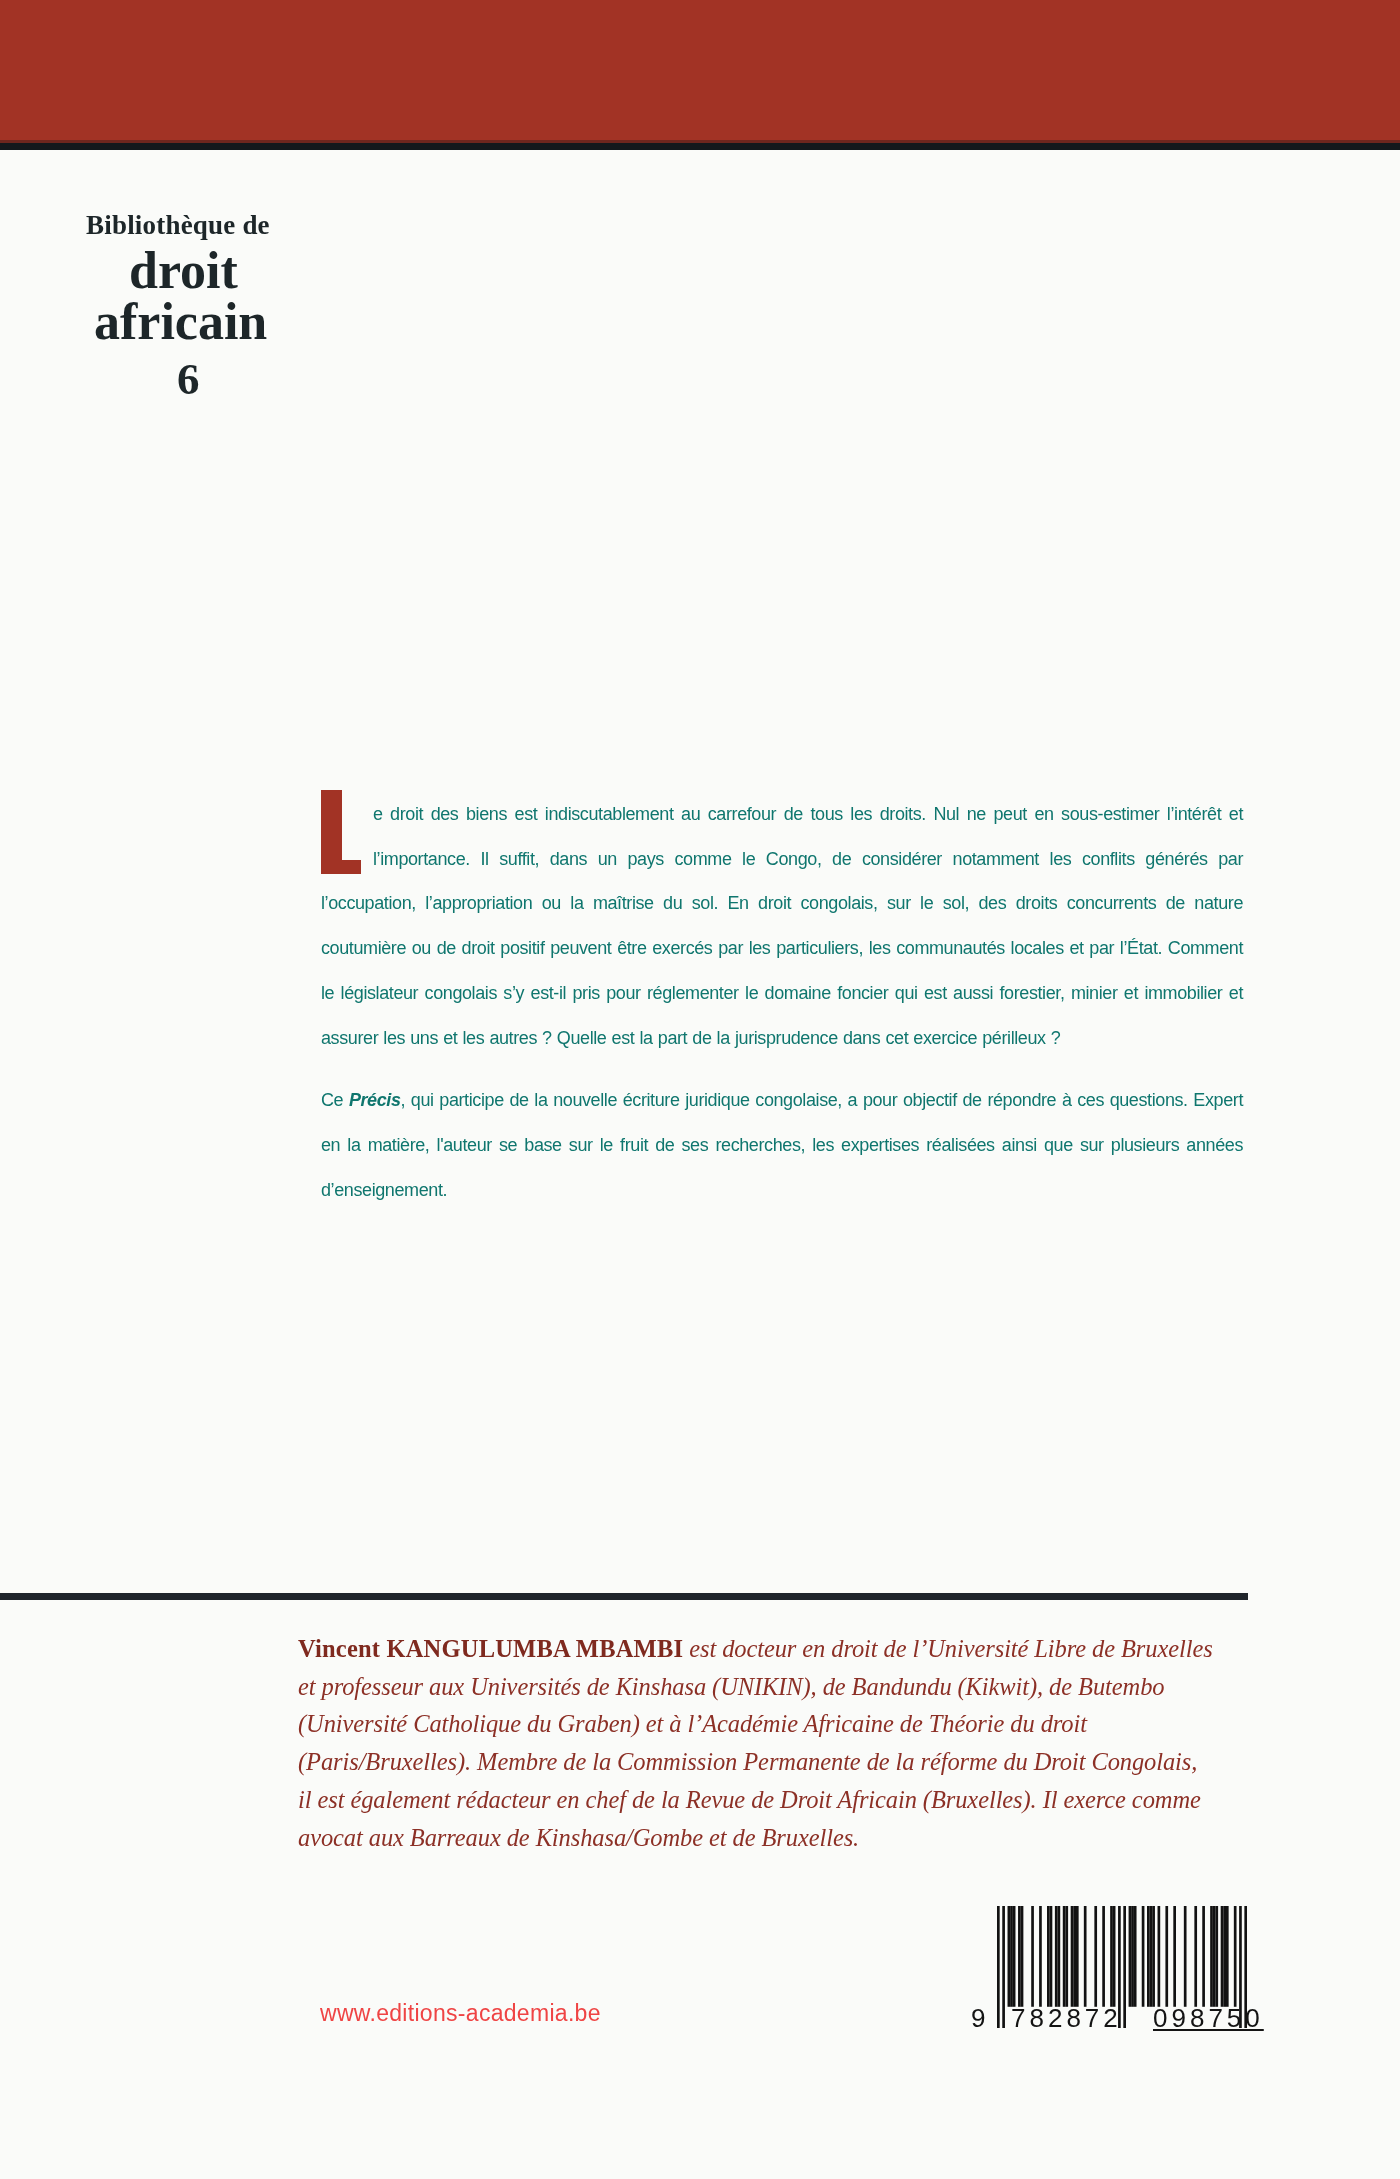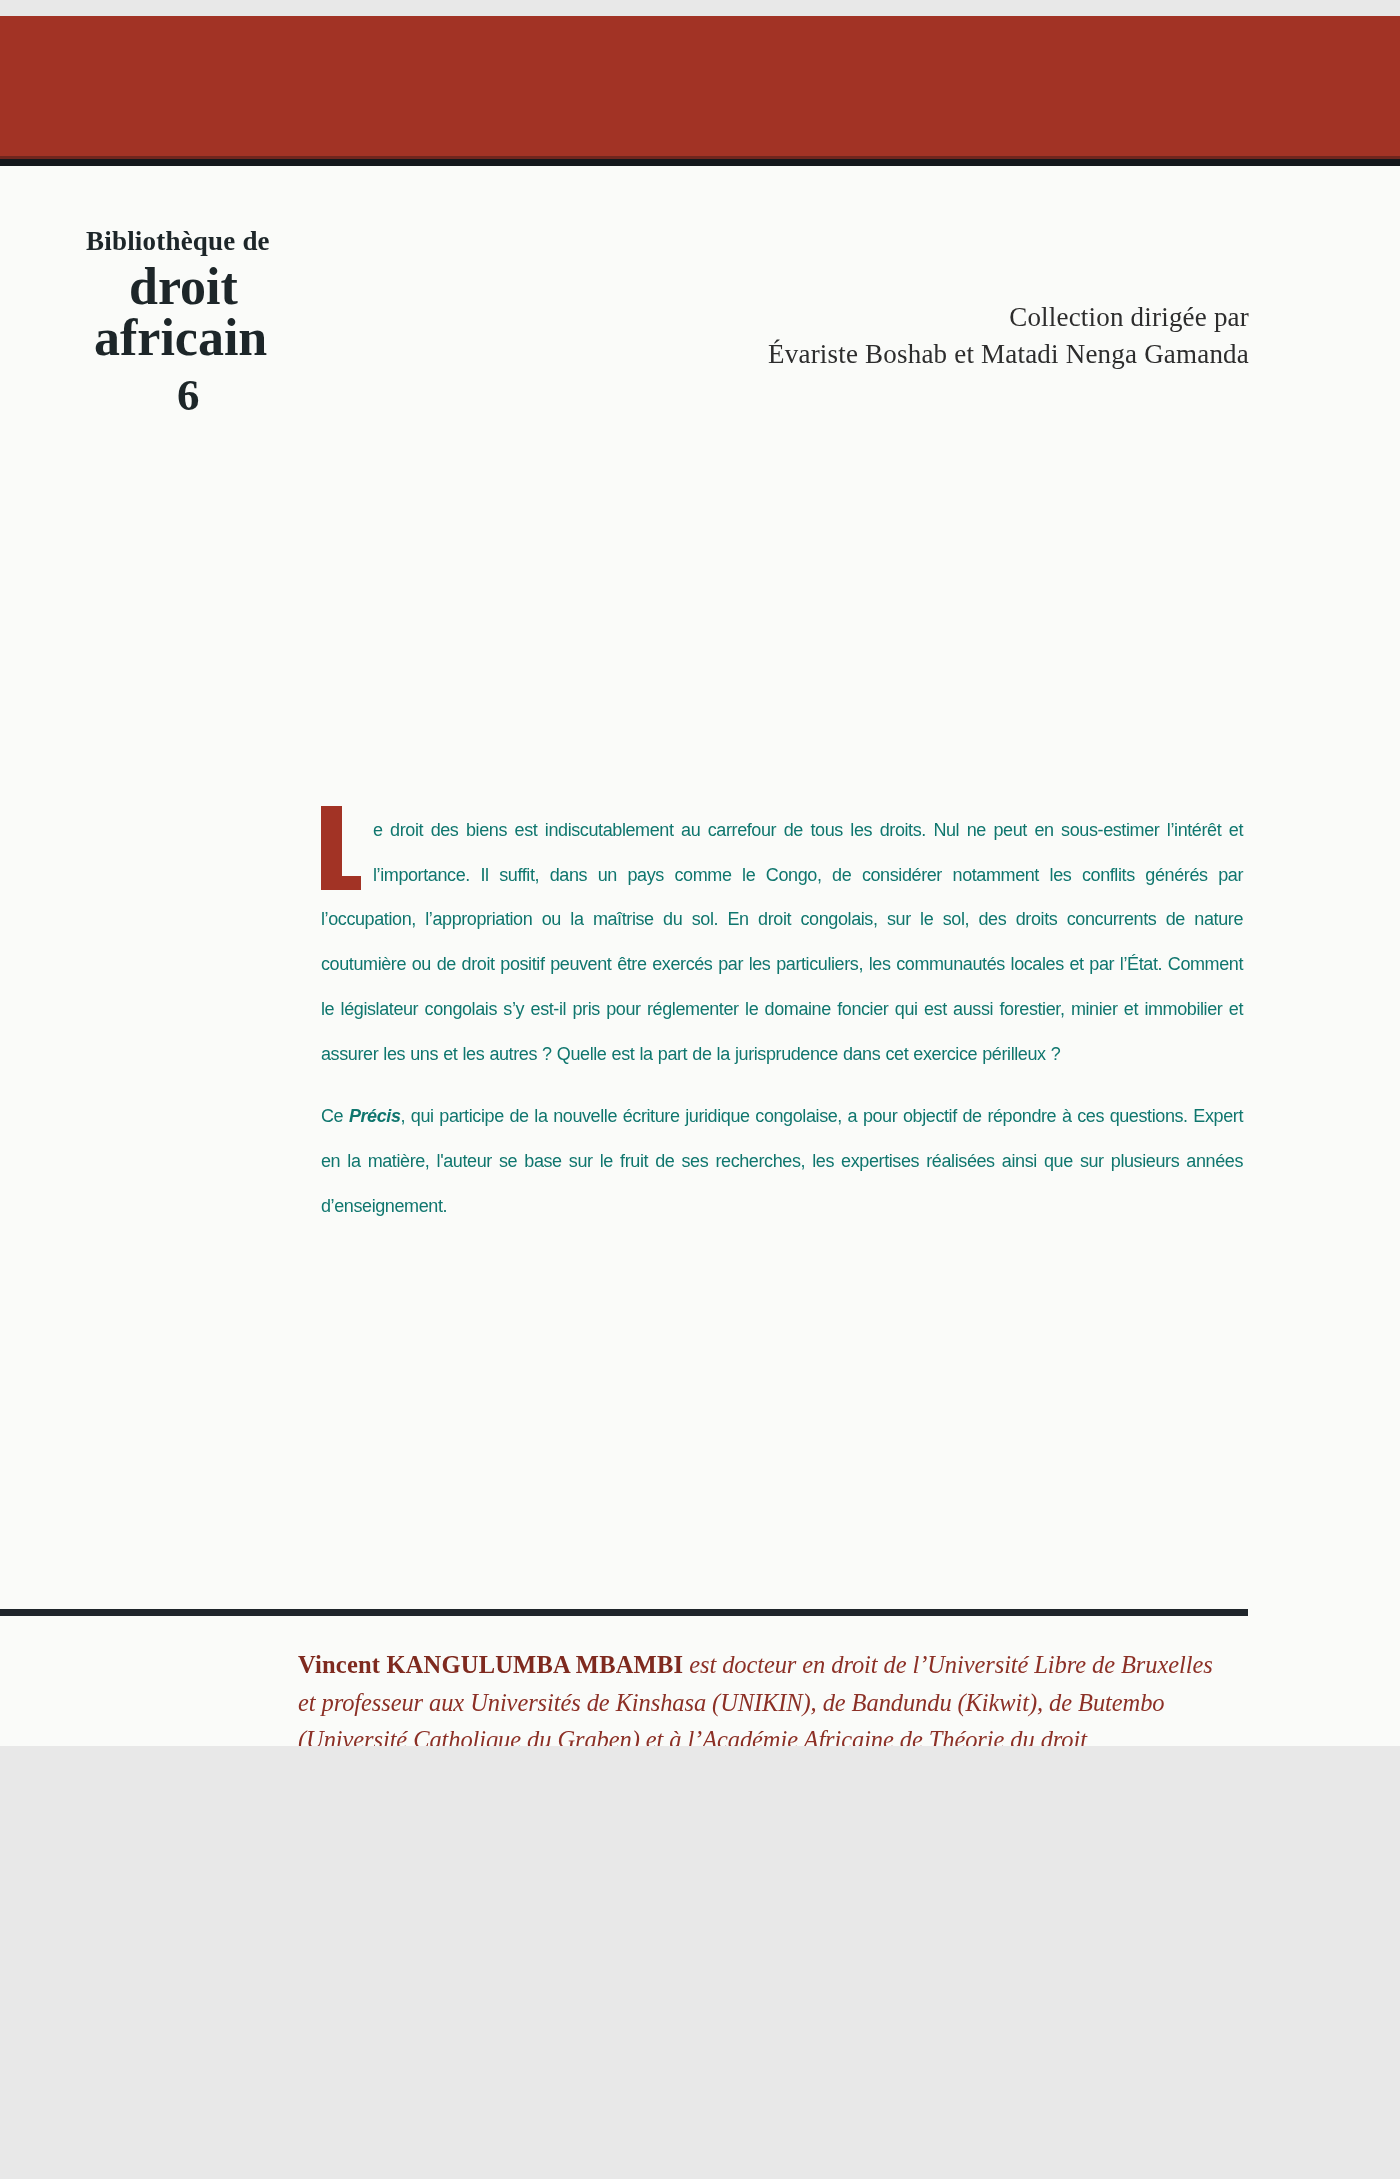--- a/index.html
+++ b/index.html
@@ -1,18 +1,18 @@
 <!DOCTYPE html>
 <html><head>
 <meta charset="utf-8">
 <style>
   html,body{margin:0;padding:0;}
   body{background:#e8e8e8;font-family:"Liberation Sans",sans-serif;}
   .page{
-    position:relative;width:1400px;height:1730px;margin:16px auto;
+    position:relative;width:1400px;height:2179px;margin:0 auto;
     background:#fafbf9;overflow:hidden;
   }
   .abs{position:absolute;}
   
   .band{left:0;top:0;width:1400px;height:140px;background:#a23325;}
   .band-edge{left:0;top:140px;width:1400px;height:3px;background:#6f261e;}
   .band-line{left:0;top:143px;width:1400px;height:7px;background:#14181c;}
   
   .logo{color:#1d2629;font-family:"Liberation Serif",serif;}
   .logo-bib{left:86px;top:210px;font-size:27px;font-weight:bold;letter-spacing:0.2px;}
@@ -66,24 +66,20 @@
   <div class="abs band-edge"></div>
   <div class="abs band-line"></div>
 
   <div>
     <div class="abs logo logo-bib">Bibliothèque de</div>
     <div class="abs logo logo-droit">droit</div>
     <div class="abs logo logo-afr">africain</div>
     <div class="abs logo logo-six">6</div>
   </div>
 
-  <div class="abs collection">
-    <div>Collection dirigée par</div>
-    <div>Évariste Boshab et Matadi Nenga Gamanda</div>
-  </div>
 
   <div class="abs blurb">
     <p><span class="dropcap">
           <span class="sr">L</span>
         </span><span>e droit des biens est indiscutablement au carrefour de tous les droits. Nul ne peut en sous-estimer l’intérêt et l’importance. Il suffit, dans un pays comme le Congo, de considérer notamment les conflits générés par l’occupation, l’appropriation ou la maîtrise du sol. En droit congolais, sur le sol, des droits concurrents de nature coutumière ou de droit positif peuvent être exercés par les particuliers, les communautés locales et par l’État. Comment le législateur congolais s’y est-il pris pour réglementer le domaine foncier qui est aussi forestier, minier et immobilier et assurer les uns et les autres ? Quelle est la part de la jurisprudence dans cet exercice périlleux ?</span></p>
     <p class="para2"><span>Ce </span><span class="precis">Précis</span><span>, qui participe de la nouvelle écriture juridique congolaise, a pour objectif de répondre à ces questions. Expert en la matière, l'auteur se base sur le fruit de ses recherches, les expertises réalisées ainsi que sur plusieurs années d’enseignement.</span></p>
   </div>
 
   <div class="abs divider"></div>
 

